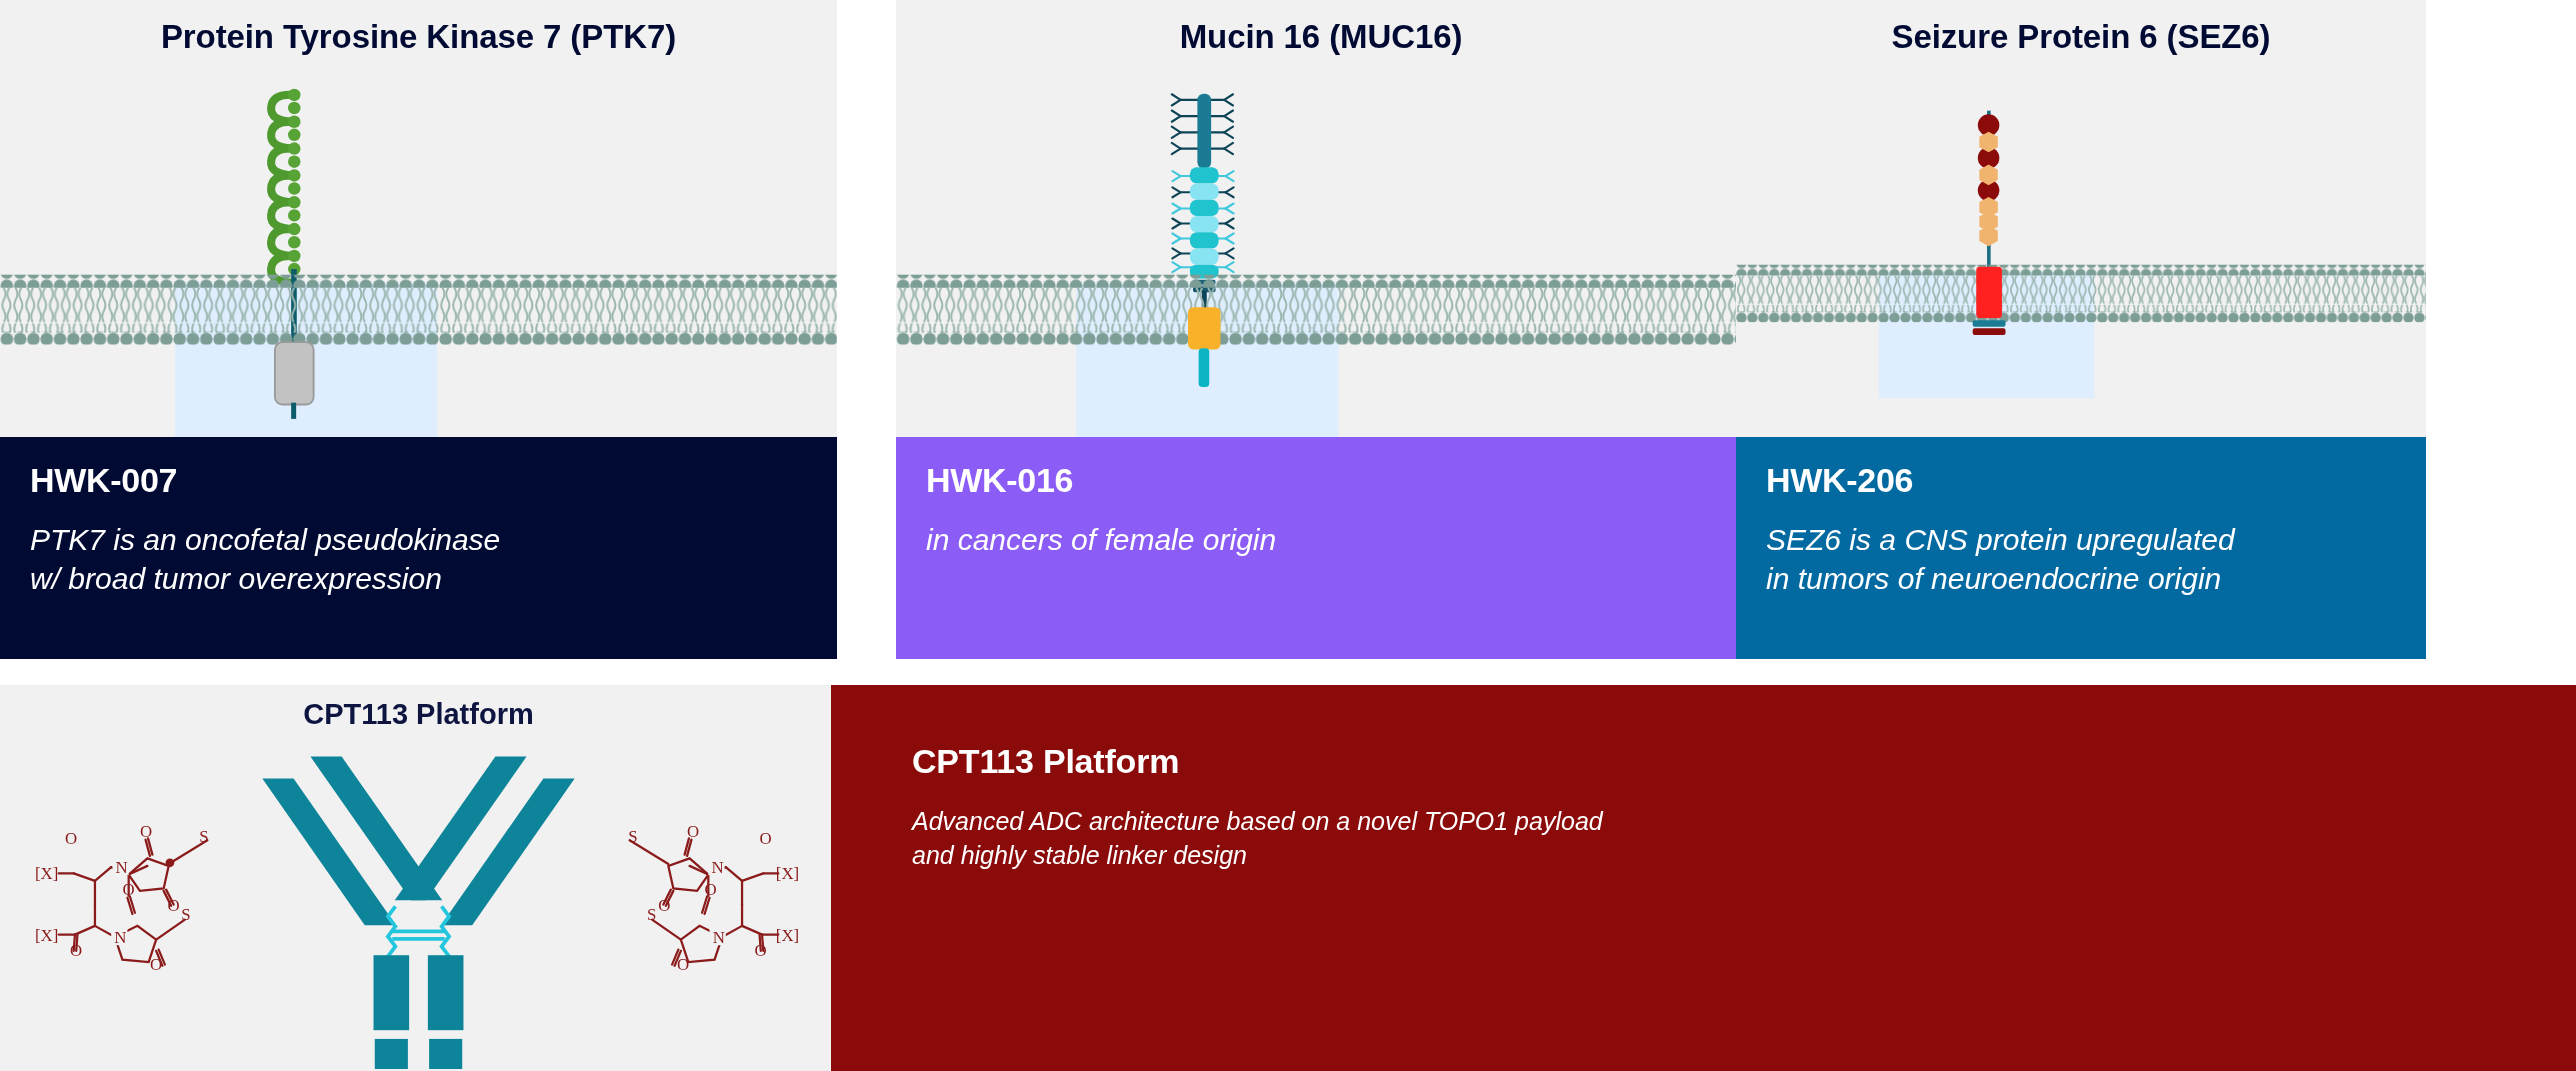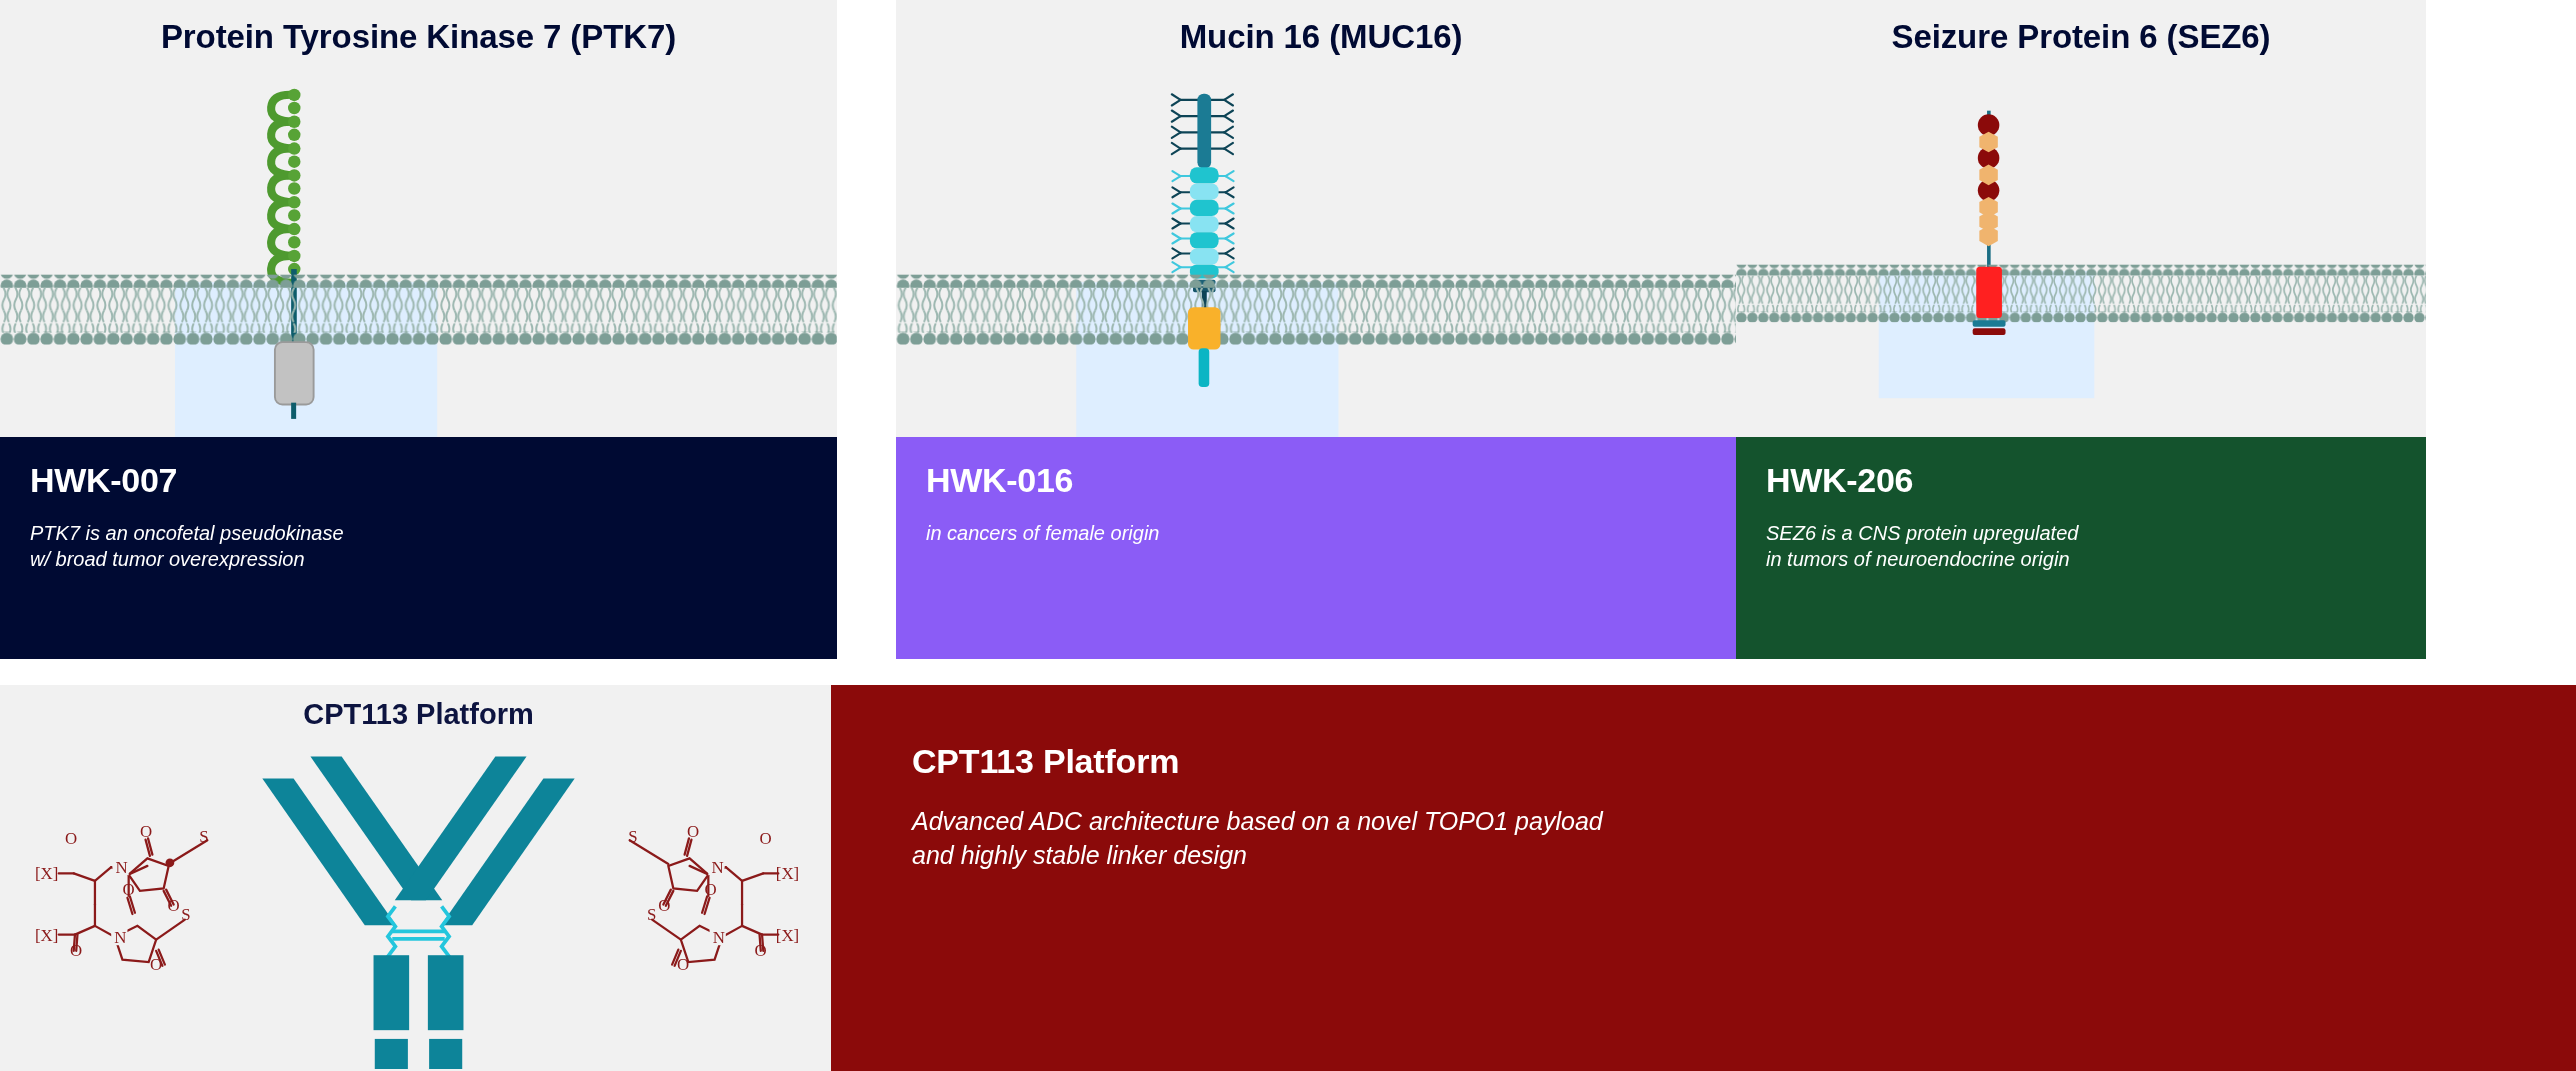--- a/index.html
+++ b/index.html
@@ -32,21 +32,21 @@
   .info-card {
     position: absolute; left: 0; top: 437px; width: 100%; height: 222px;
     padding: 26px 30px 0 30px;
     color: #ffffff;
   }
   .info-card .code {
     font-size: 34px; font-weight: bold; line-height: 1.05;
     margin-bottom: 21px; letter-spacing: -0.3px;
   }
   .info-card .desc {
-    font-size: 20px; font-style: italic; line-height: 1.32; font-weight: 400;
+    font-size: 30px; font-style: italic; line-height: 1.32; font-weight: 400;
   }
 
   
   .platform-row { position: absolute; left: 0; top: 685px; width: 2576px; height: 342px; }
   .platform-left {
     position: absolute; left: 0; top: 0; width: 837px; height: 387px;
     background: #f1f1f1;
   }
   .platform-left .plat-title {
     position: absolute; left: 0; top: 12.5px; width: 100%; text-align: center;
@@ -326,21 +326,21 @@
           <rect x="0" y="497" width="1344" height="36" fill="url(#tailsTop3)"></rect>
           <rect x="0" y="531" width="1344" height="21" fill="url(#heads3)"></rect>
         </g>
 
         <rect x="468" y="444" width="50" height="100" rx="7" fill="#ff2020"></rect>
         <rect x="461" y="548" width="64" height="13" rx="4" fill="#1b7b94"></rect>
         <rect x="461" y="564" width="64" height="13" rx="4" fill="#8b0a0a"></rect>
       </svg>
     </div>
 
-    <div class="info-card" style="background:#14532d">
+    <div class="info-card" style="background:#0369a1">
       <div class="code">HWK-206</div>
       <div class="desc">
         <div>SEZ6 is a CNS protein upregulated</div>
         <div>in tumors of neuroendocrine origin</div>
       </div>
     </div>
   </div>
 
   <div class="platform-row">
 

